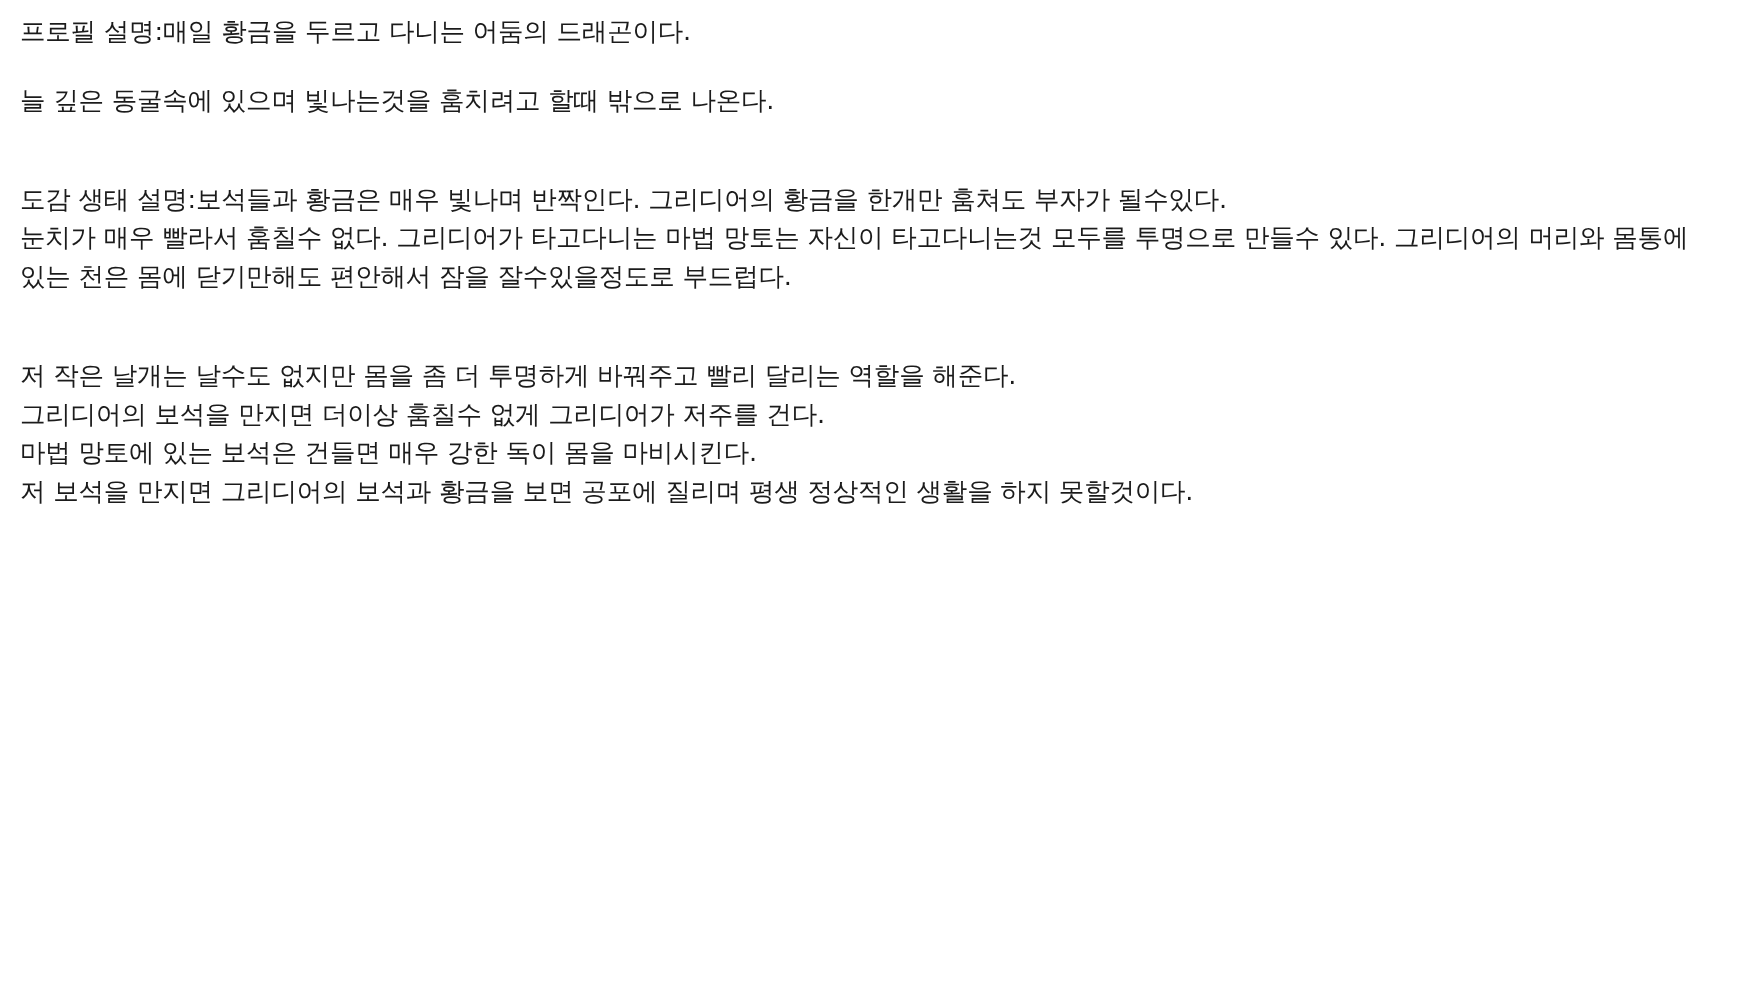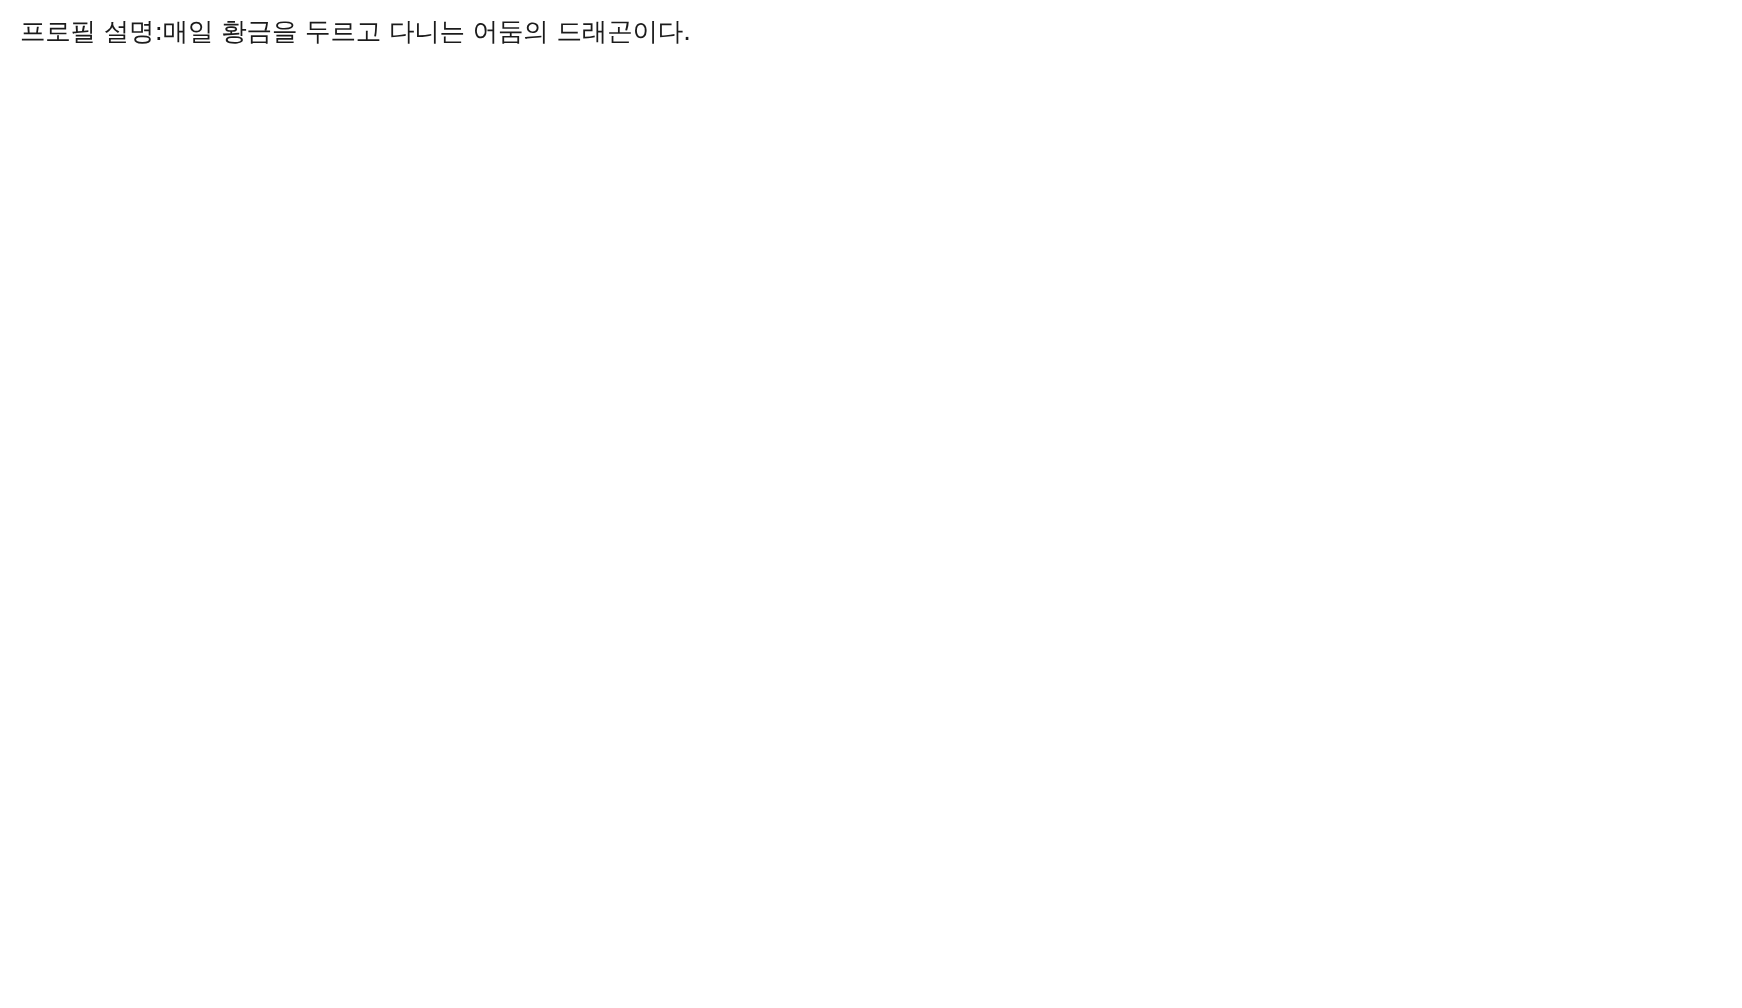--- a/index.html
+++ b/index.html
@@ -33,22 +33,29 @@
   }
 </style>
 </head>
 <body>
 
 <div class="page">
 
   <div class="block">프로필 설명:매일 황금을 두르고 다니는 어둠의 드래곤이다.</div>
   <div class="gap"></div>
 
+  <div class="block">늘 깊은 동굴속에 있으며 빛나는것을 훔치려고 할때 밖으로 나온다.</div>
   <div class="gap"></div>
 
   <div class="gap"></div>
 
+  <div class="block">도감 생태 설명:보석들과 황금은 매우 빛나며 반짝인다. 그리디어의 황금을 한개만 훔쳐도 부자가 될수있다.
+눈치가 매우 빨라서 훔칠수 없다. 그리디어가 타고다니는 마법 망토는 자신이 타고다니는것 모두를 투명으로 만들수 있다. 그리디어의 머리와 몸통에 있는 천은 몸에 닫기만해도 편안해서 잠을 잘수있을정도로 부드럽다.</div>
   <div class="gap"></div>
 
   <div class="gap"></div>
 
+  <div class="block">저 작은 날개는 날수도 없지만 몸을 좀 더 투명하게 바꿔주고 빨리 달리는 역할을 해준다.
+그리디어의 보석을 만지면 더이상 훔칠수 없게 그리디어가 저주를 건다.
+마법 망토에 있는 보석은 건들면 매우 강한 독이 몸을 마비시킨다.
+저 보석을 만지면 그리디어의 보석과 황금을 보면 공포에 질리며 평생 정상적인 생활을 하지 못할것이다.</div>
 
 </div>
 
 </body></html>

